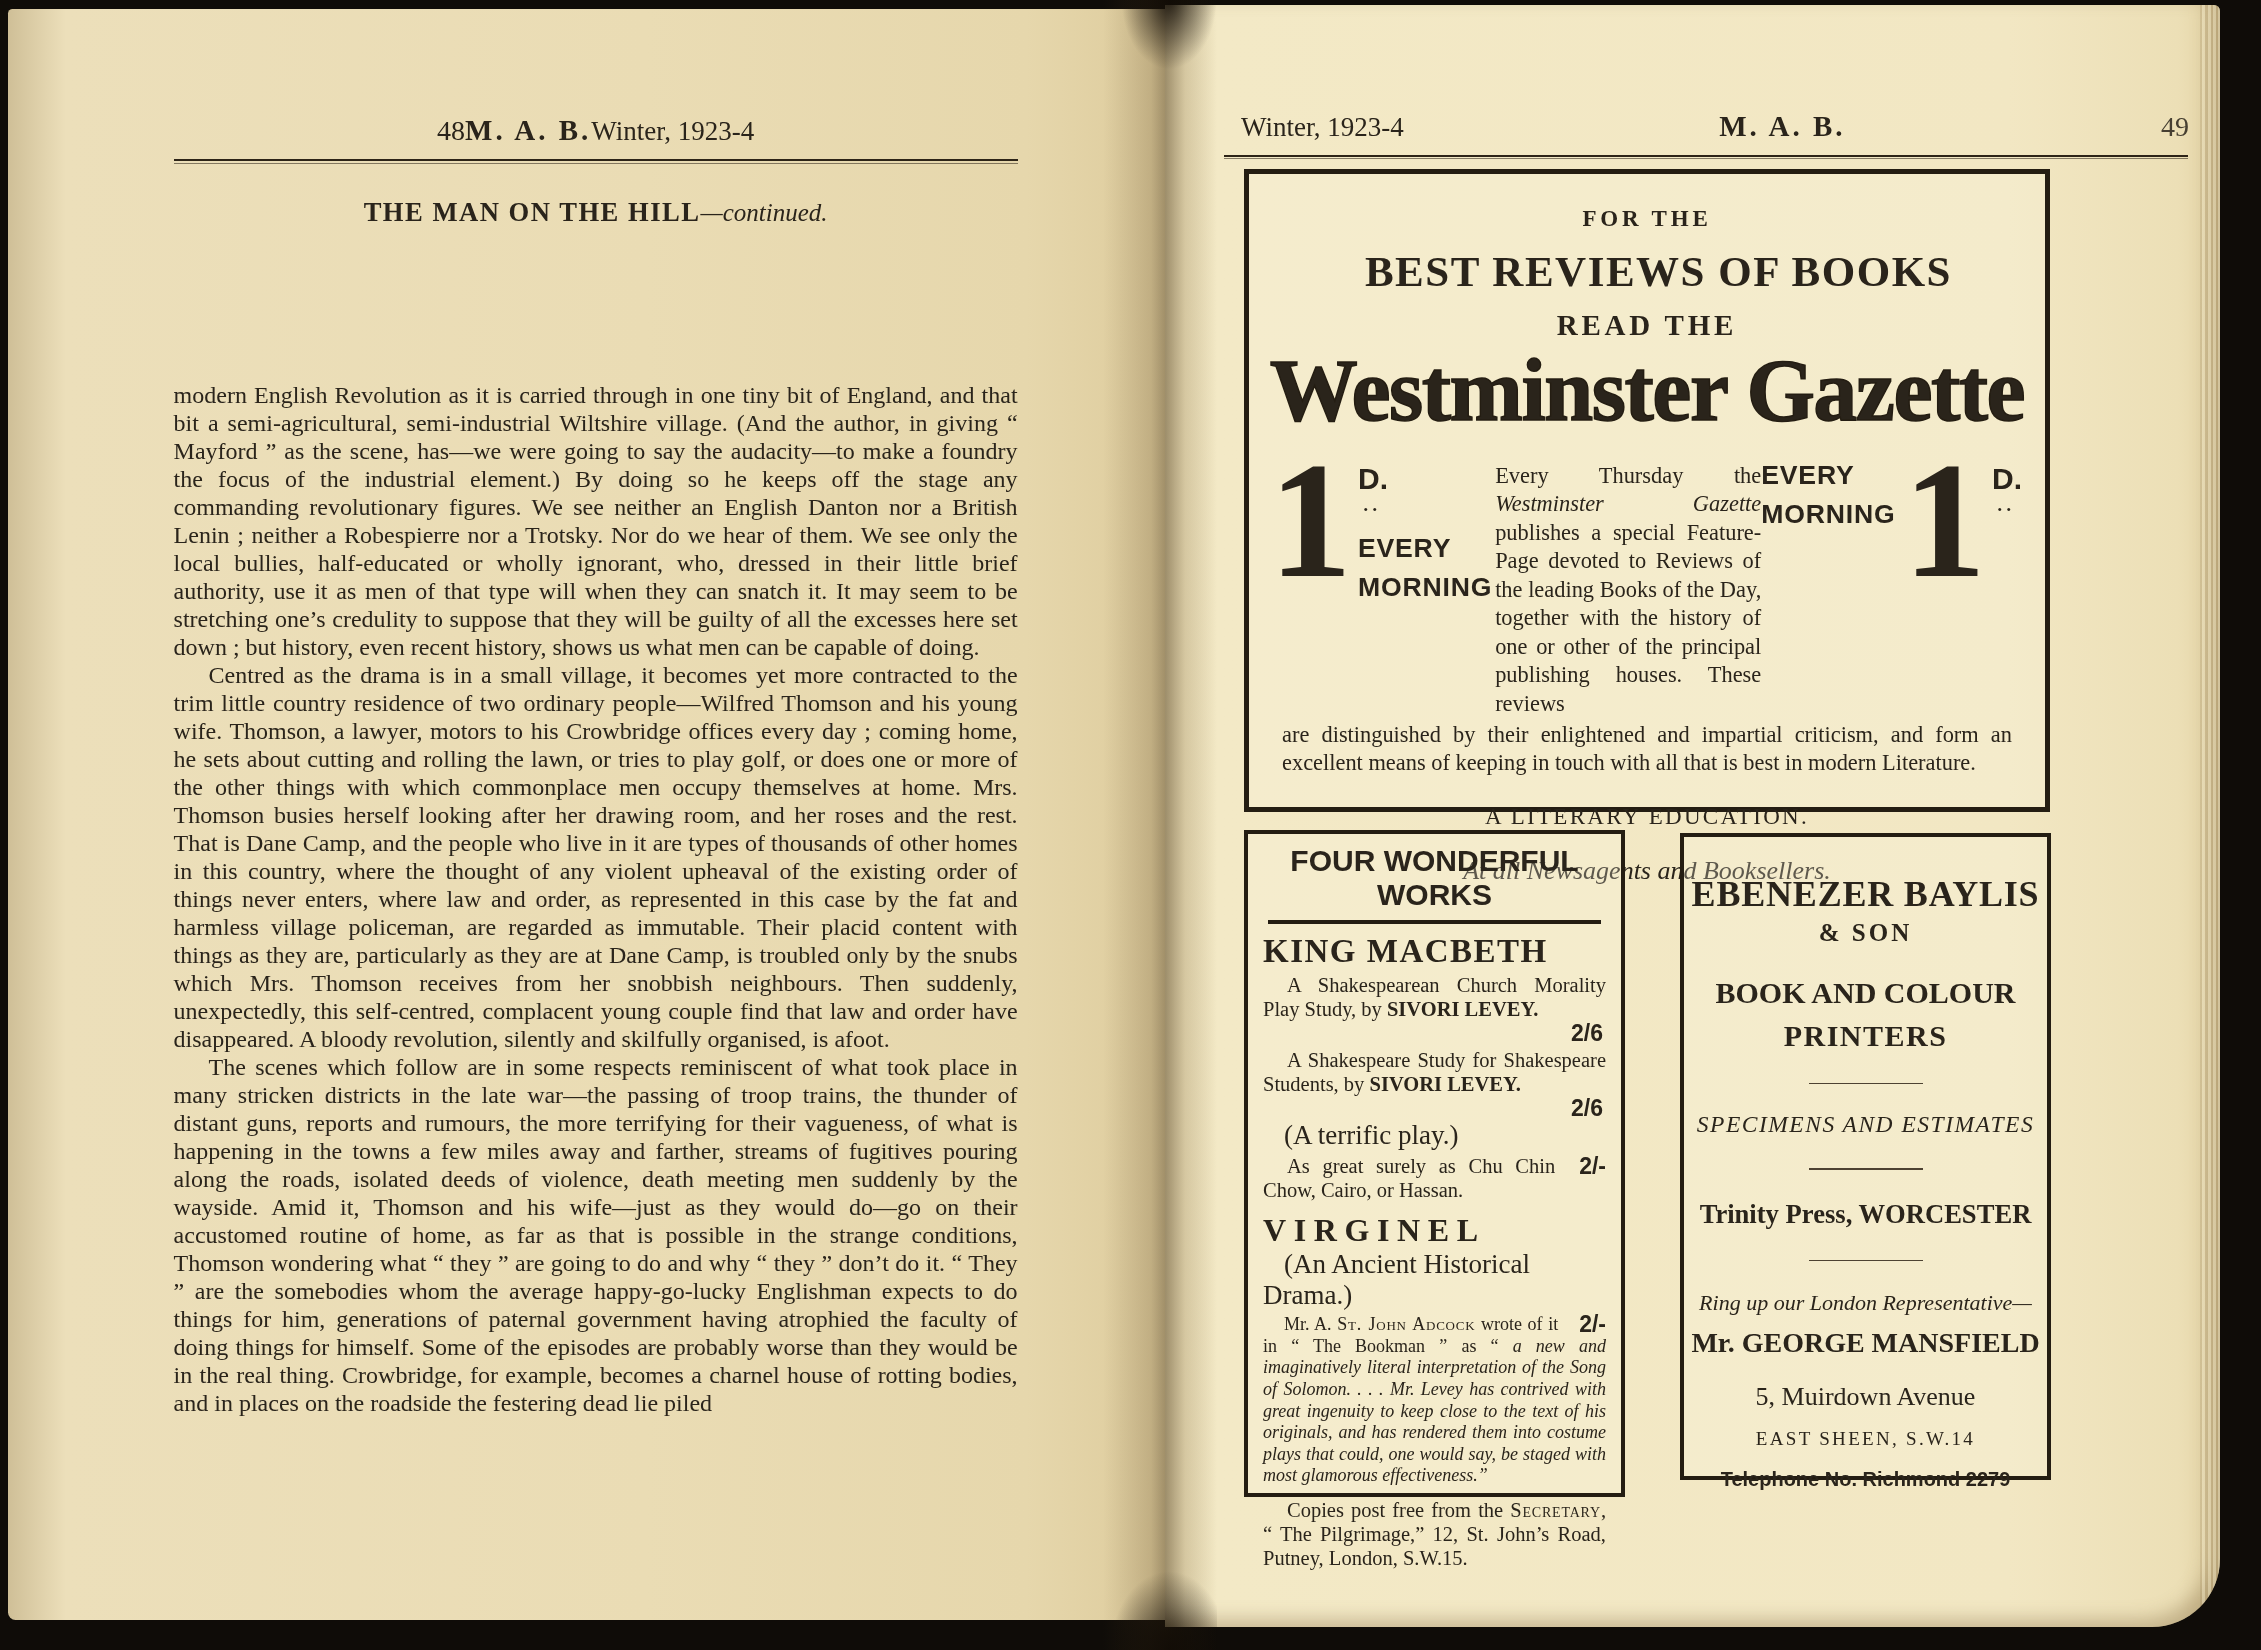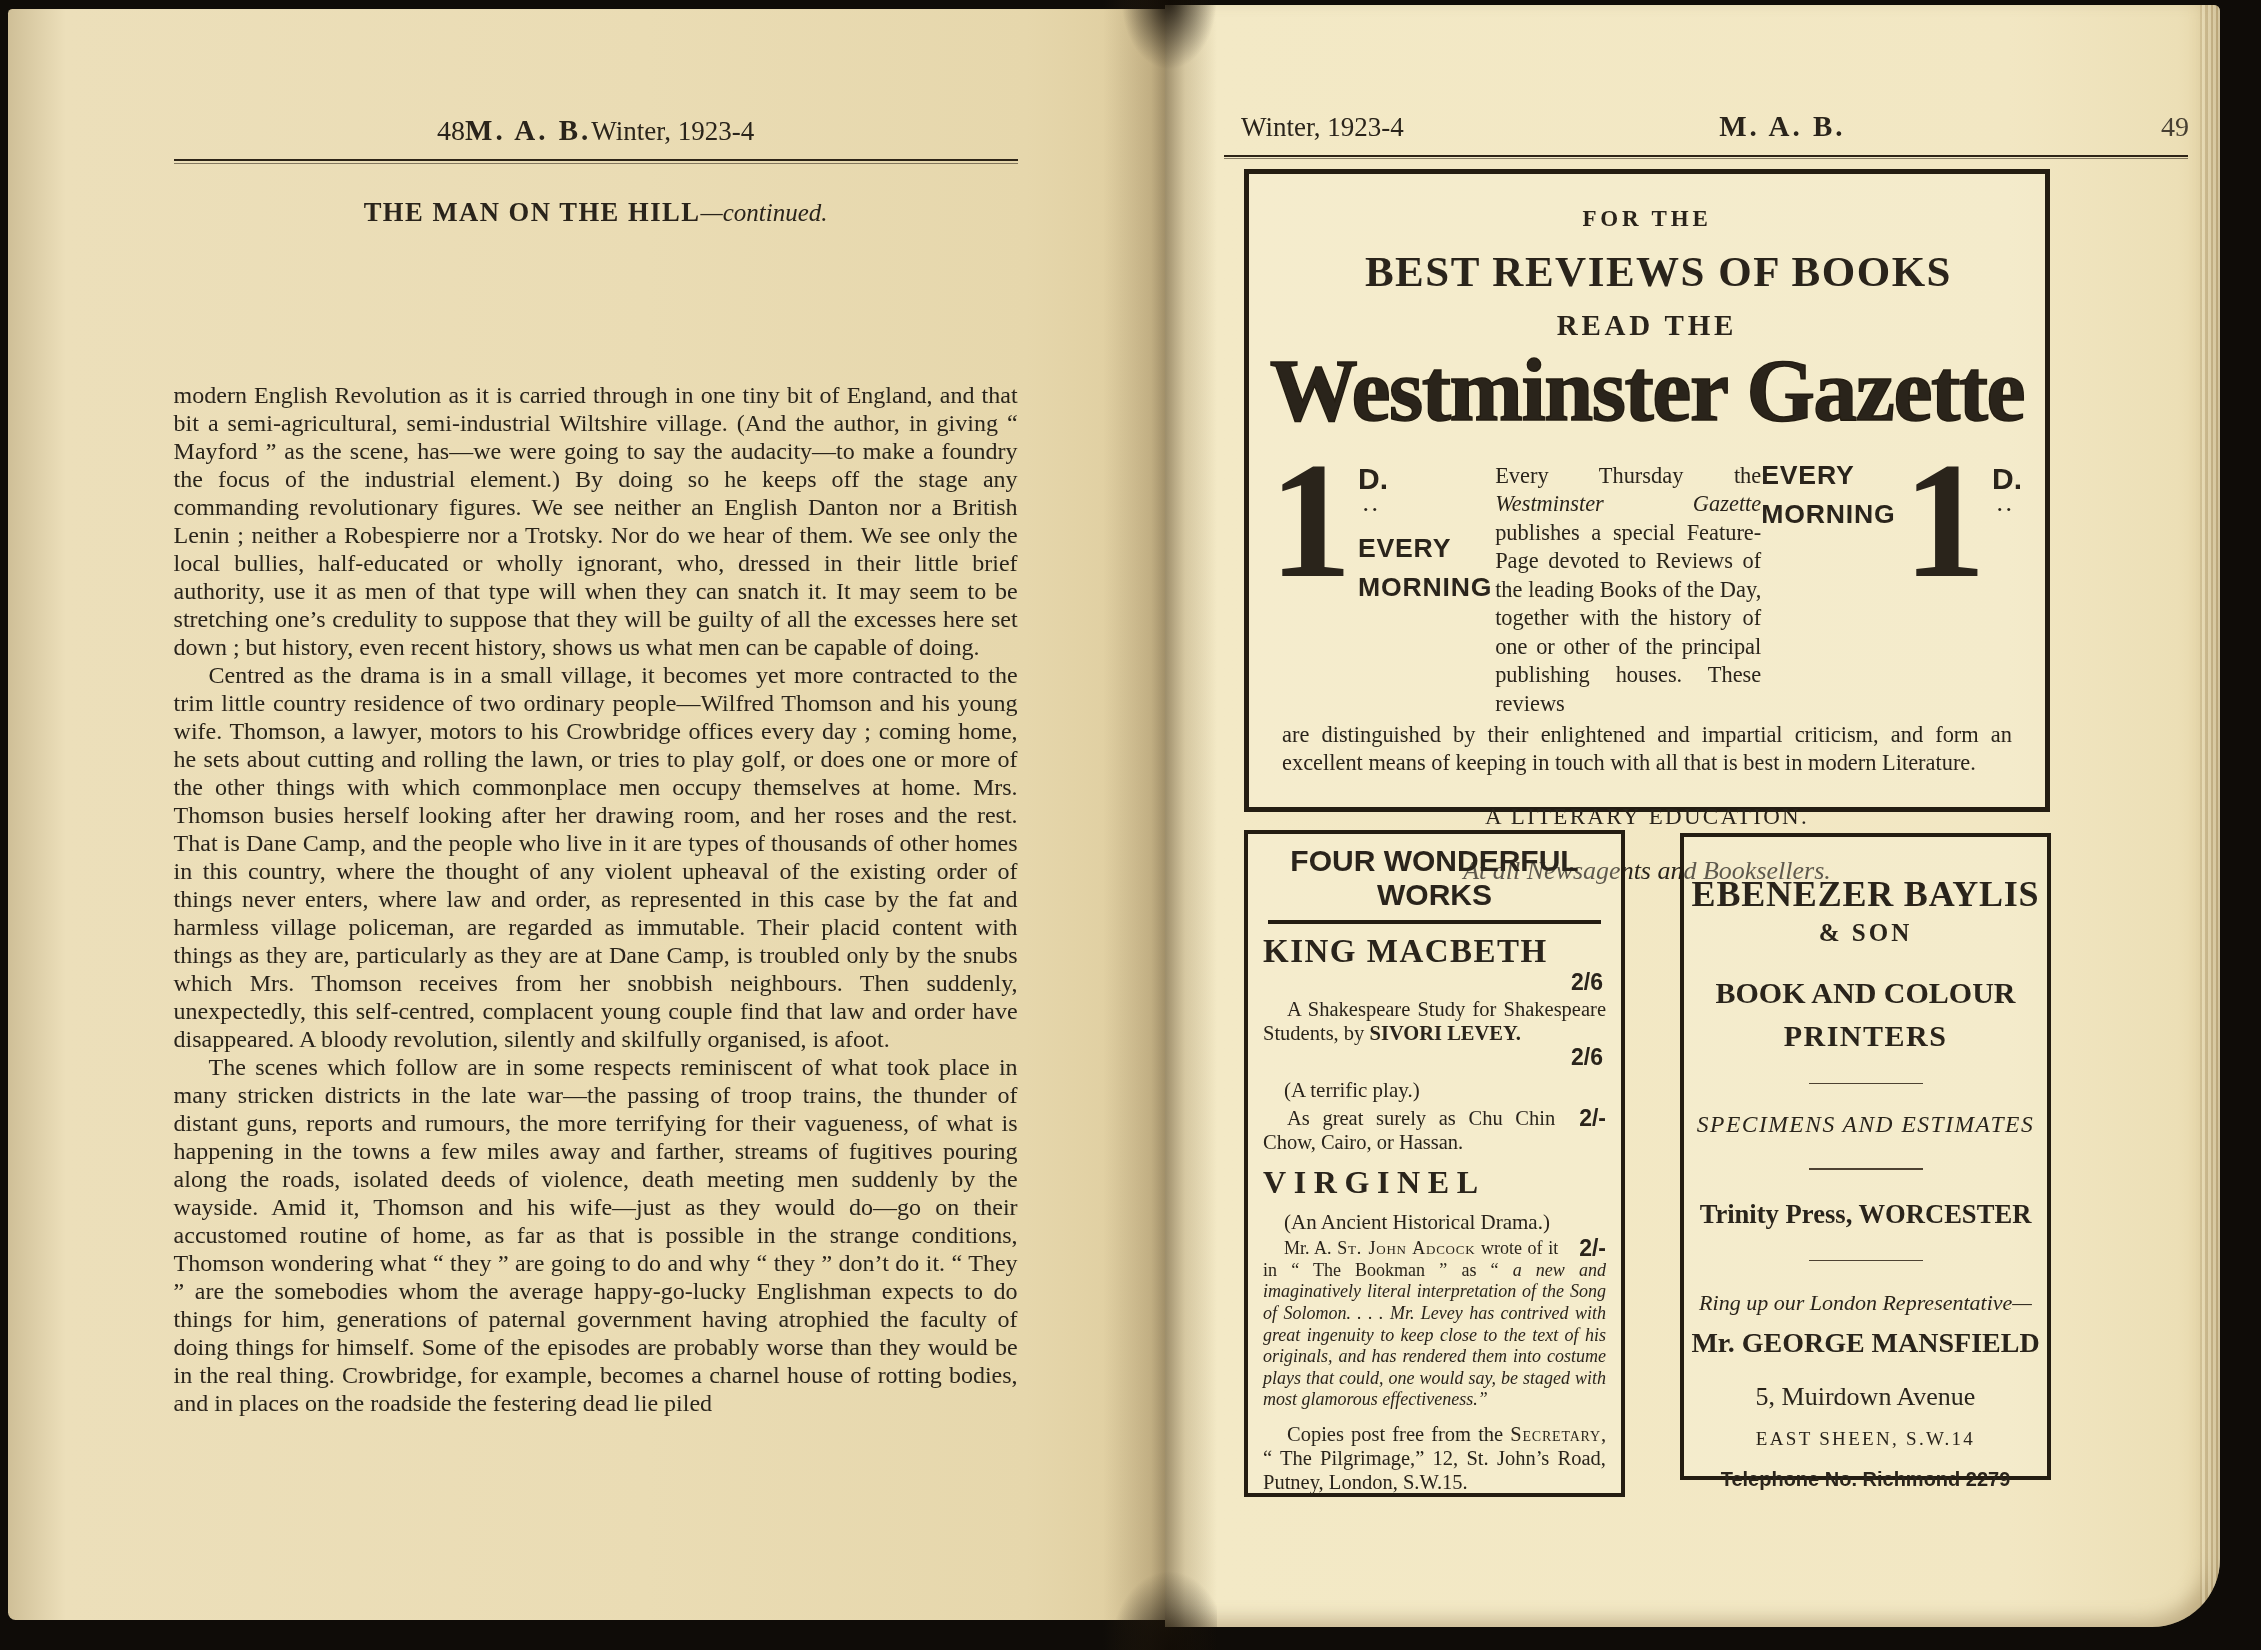--- a/index.html
+++ b/index.html
@@ -85,21 +85,21 @@
   
   .ad-fww{left:79px;top:825px;width:343px;height:638px;border-width:4.6px;padding:10.6px 15px;box-sizing:content-box;}
   .fw-head{font-family:"Liberation Sans",sans-serif;font-weight:bold;font-size:30px;text-align:center;letter-spacing:0;}
   .fw-headrule{height:3.8px;background:#241d12;margin:7.6px auto 3px;width:97%;}
   .fw-title-serif{font-weight:bold;font-size:33px;letter-spacing:1.5px;margin-top:9px;}
   .fw-title-sans{font-family:"Liberation Sans",sans-serif;font-weight:bold;font-size:25px;margin-top:6px;}
   .fw-virginel{font-weight:bold;font-size:32px;letter-spacing:7.6px;margin-top:10.6px;}
   .fw-desc{font-size:20.5px;line-height:24px;text-align:justify;text-indent:24px;margin:3px 0 0;}
   .fw-author{font-weight:bold;}
   .fw-price{text-align:right;font-family:"Liberation Sans",sans-serif;font-weight:bold;font-size:23px;line-height:24px;padding-right:3px;}
-  .fw-sub{font-size:21px;margin-top:9px;text-indent:21px;}
+  .fw-sub{font-size:27px;margin-top:0;text-indent:21px;}
   .fw-inlineprice{float:right;font-family:"Liberation Sans",sans-serif;font-weight:bold;font-size:23px;}
   .fw-review{font-size:18px;line-height:21.6px;text-align:justify;text-indent:21px;margin:3px 0 0;}
   .fw-review .it{font-style:italic;}
   .sc{font-variant:small-caps;letter-spacing:0.8px;}
   .fw-footer{font-size:20.5px;line-height:24px;text-align:justify;text-indent:24px;margin-top:10.6px;}
 
   
   .ad-baylis{left:515px;top:828px;width:363px;height:639px;border-width:4.6px;text-align:center;box-sizing:content-box;}
   .by-name{font-weight:bold;font-size:36px;letter-spacing:0.8px;margin-top:36px;}
   .by-son{font-weight:bold;font-size:25px;letter-spacing:3px;margin-top:4px;}
@@ -190,20 +190,23 @@
 
       <div class="g-newsagents">At all Newsagents and Booksellers.</div>
     </div>
 
     <div class="ad ad-fww">
       <div class="fw-head">FOUR WONDERFUL WORKS</div>
       <div class="fw-headrule"></div>
 
       <div>
         <div class="fw-title-serif">KING MACBETH</div>
+        <p class="fw-desc">
+          <span>A Shakespearean Church Morality Play Study, by </span><span class="fw-author">SIVORI LEVEY.</span>
+        </p>
         <div class="fw-price">2/6</div>
       </div>
 
       <div>
         <p class="fw-desc">
           <span>A Shakespeare Study for Shakespeare Students, by </span><span class="fw-author">SIVORI LEVEY.</span>
         </p>
         <div class="fw-price">2/6</div>
       </div>
 

